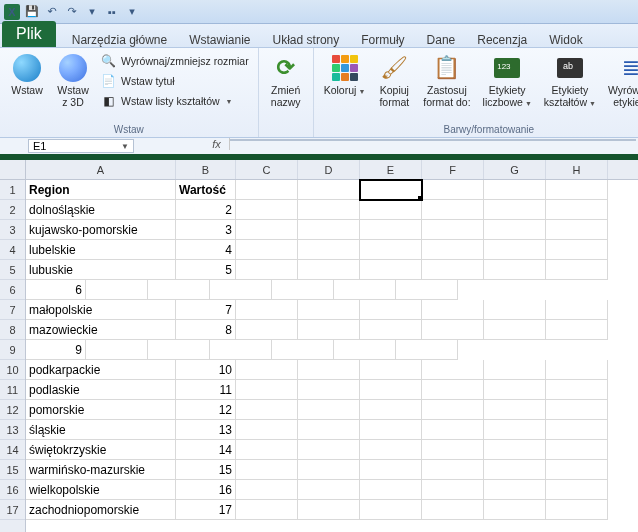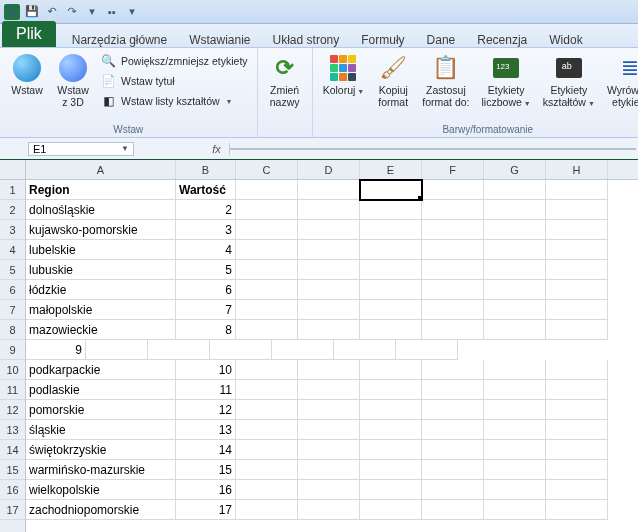--- a/index.html
+++ b/index.html
@@ -22,21 +22,21 @@
 .grp-label { text-align:center; font-size:10px; color:#5a6b85; padding:1px 0; }
 .big-btn { display:flex; flex-direction:column; align-items:center; justify-content:flex-start; padding:2px 4px; cursor:pointer; border-radius:3px; min-width:42px; }
 .big-btn .ic { width:32px; height:32px; display:flex; align-items:center; justify-content:center; font-size:22px; }
 .big-btn .lbl { font-size:10.5px; color:#2b2b2b; text-align:center; line-height:1.1; margin-top:1px; }
 .small-stack { display:flex; flex-direction:column; gap:2px; padding-top:2px; }
 .small-btn { display:flex; align-items:center; gap:4px; font-size:10.5px; color:#2b2b2b; cursor:pointer; padding:1px 3px; border-radius:2px; white-space:nowrap; }
 .small-btn .ic { width:16px; height:16px; display:flex; align-items:center; justify-content:center; font-size:12px; }
 .dd { font-size:7px; color:#555; margin-left:2px; }
 
 
-.fbar { height:22px; border-bottom:1px solid #14532d; display:flex; align-items:center; background:#eef3fa; }
+.fbar { height:22px; border-bottom:6px solid #14532d; display:flex; align-items:flex-start; background:#eef3fa; }
 .namebox { width:106px; border:1px solid #b5c2d4; background:#fff; margin:1px 0 1px 28px; display:flex; align-items:center; padding:0 4px; font-size:11px; }
 .namebox .dd2 { margin-left:auto; font-size:8px; color:#555; cursor:pointer; }
 .fxbtn { width:26px; display:flex; align-items:center; justify-content:center; font-style:italic; font-size:11px; color:#555; border-right:1px solid #c8c8c8; margin-left:70px; }
 .formula { flex:1; background:#fff; border:1px solid #b5c2d4; margin:1px 2px 1px 0; }
 
 
 .grid { display:flex; height:calc(532px - 24px - 24px - 90px - 22px); }
 .rowhdrs { width:26px; background:#e9edf4; border-right:1px solid #c0c7d4; }
 .corner { height:20px; border-bottom:1px solid #c0c7d4; background:#e9edf4; }
 .rh { height:20px; border-bottom:1px solid #d4dae5; font-size:11px; color:#3a3a3a; display:flex; align-items:center; justify-content:center; cursor:pointer; }
@@ -102,21 +102,21 @@
       <div class="big-btn">
         <div class="ic">
             <div class="globe" style="filter:hue-rotate(20deg)"></div>
           </div>
         <div class="lbl" style="white-space:pre">Wstaw
 z 3D</div>
       </div>
       <div class="small-stack">
         <div class="small-btn">
             <span class="ic">🔍</span>
-            <span>Powiększ/zmniejsz etykiety</span>
+            <span>Wyrównaj/zmniejsz rozmiar</span>
           </div>
         <div class="small-btn">
             <span class="ic">📄</span>
             <span>Wstaw tytuł</span>
           </div>
         <div class="small-btn">
             <span class="ic">◧</span>
             <span>Wstaw listy kształtów</span>
             <span class="dd">▼</span>
           </div>
@@ -276,21 +276,20 @@
           <div class="cell cA">lubuskie</div>
           <div class="cell cB num">5</div>
           <div class="cell cC"></div>
           <div class="cell cD"></div>
           <div class="cell cE"></div>
           <div class="cell cF"></div>
           <div class="cell cG"></div>
           <div class="cell cH"></div>
         </div>
         <div class="row">
-          <div class="cell cA">łódzkie</div>
           <div class="cell cB num">6</div>
           <div class="cell cC"></div>
           <div class="cell cD"></div>
           <div class="cell cE"></div>
           <div class="cell cF"></div>
           <div class="cell cG"></div>
           <div class="cell cH"></div>
         </div>
         <div class="row">
           <div class="cell cA">małopolskie</div>

